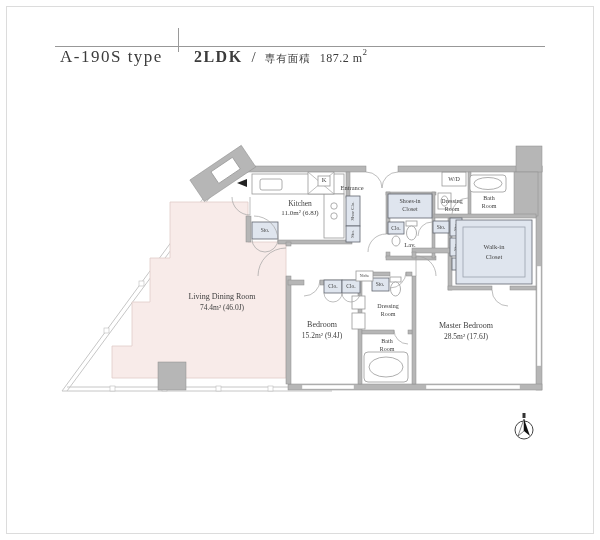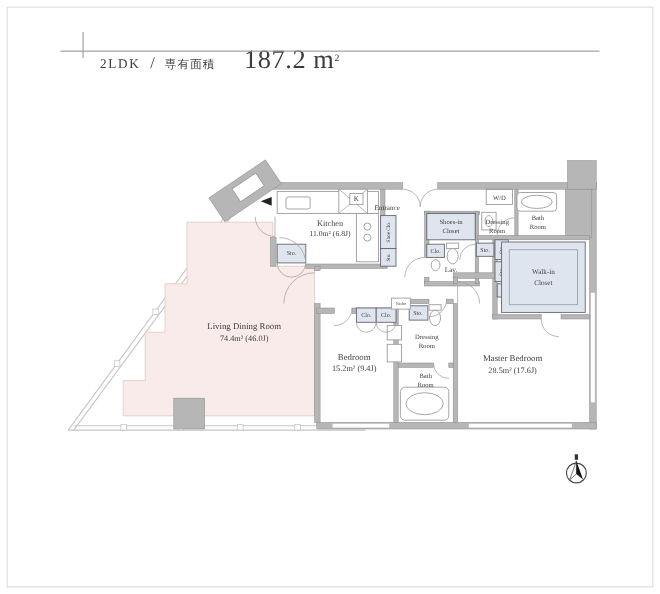--- a/index.html
+++ b/index.html
@@ -2,43 +2,44 @@
 <html><head>
 <meta charset="utf-8">
 <style>
   html,body{margin:0;padding:0;}
   body{width:600px;height:540px;background:#ffffff;position:relative;overflow:hidden;
        font-family:"Liberation Serif",serif;color:#3c3c3c;}
   .frame{position:absolute;left:6px;top:6px;right:6px;bottom:6px;border:1px solid #dcdcdc;}
   .header{position:absolute;top:13px;left:60px;display:flex;align-items:baseline;white-space:nowrap;}
   .type{font-size:17px;letter-spacing:1.5px;}
   .vdiv{display:inline-block;width:1px;height:24px;background:#9a9a9a;margin:0 15px;align-self:center;}
-  .layout{font-size:12px;letter-spacing:1.5px;}
+  .layout{font-size:16px;letter-spacing:1.5px;font-weight:bold;}
   .slash{font-size:15px;margin:0 9px;}
   .area-label{font-size:10.5px;margin-right:9px;letter-spacing:1px;margin-top:39px;}
-  .area-value{font-size:24px;letter-spacing:.5px;margin-left:17px;}
+  .area-value{font-size:12px;letter-spacing:.5px;}
   .area-sup{font-size:9px;position:relative;top:-7px;}
   .header-rule{position:absolute;left:55px;top:46px;width:490px;height:1px;background:#989898;}
   svg{position:absolute;left:0;top:0;}
   .wall{fill:#b6b6b6;stroke:#8d8d8d;stroke-width:.5;}
   .thin{stroke:#c6c6c6;stroke-width:1;fill:none;}
   .tick{fill:#ffffff;stroke:#bdbdbd;stroke-width:.6;}
   .fixture{fill:#ffffff;stroke:#9a9a9a;stroke-width:.8;}
   .arc{fill:none;stroke:#a2a2a2;stroke-width:.7;}
   .box{fill:#dfe5ee;stroke:#60656e;stroke-width:.8;}
   .ldk{fill:#f8ebe9;stroke:#e0cbc8;stroke-width:.8;}
   .win{fill:#ffffff;stroke:#b5b5b5;stroke-width:.4;}
   text{fill:#414141;font-family:"Liberation Serif",serif;}
 </style>
 </head>
 <body>
 
 <div class="frame"></div>
 
 <div class="header">
+  <span class="type">A-190S type</span>
   <span class="vdiv"></span>
   <span class="layout">2LDK</span>
   <span class="slash">/</span>
   <span class="area-label">専有面積</span>
   <span class="area-value">187.2 m</span>
   <span class="area-sup">2</span>
 </div>
 <div class="header-rule"></div>
 
 <svg width="600" height="540" viewBox="0 0 600 540">

